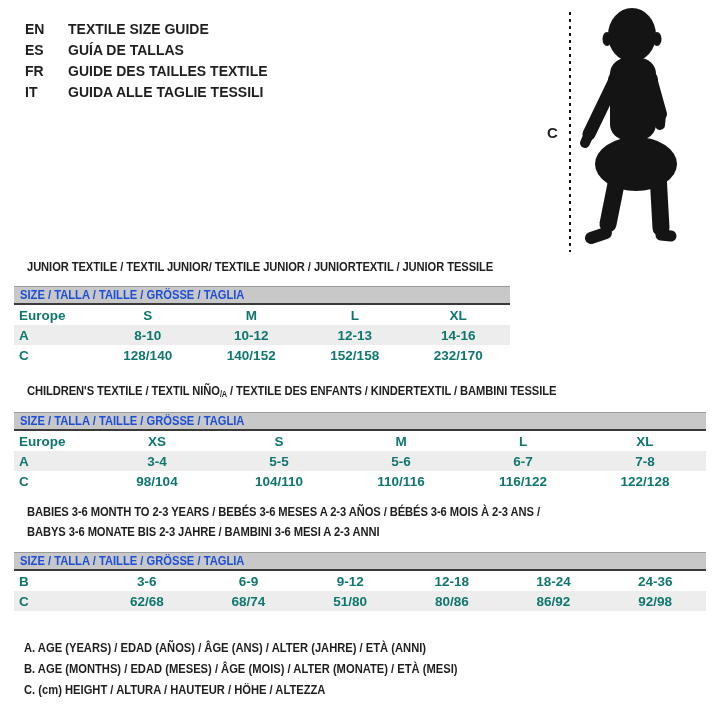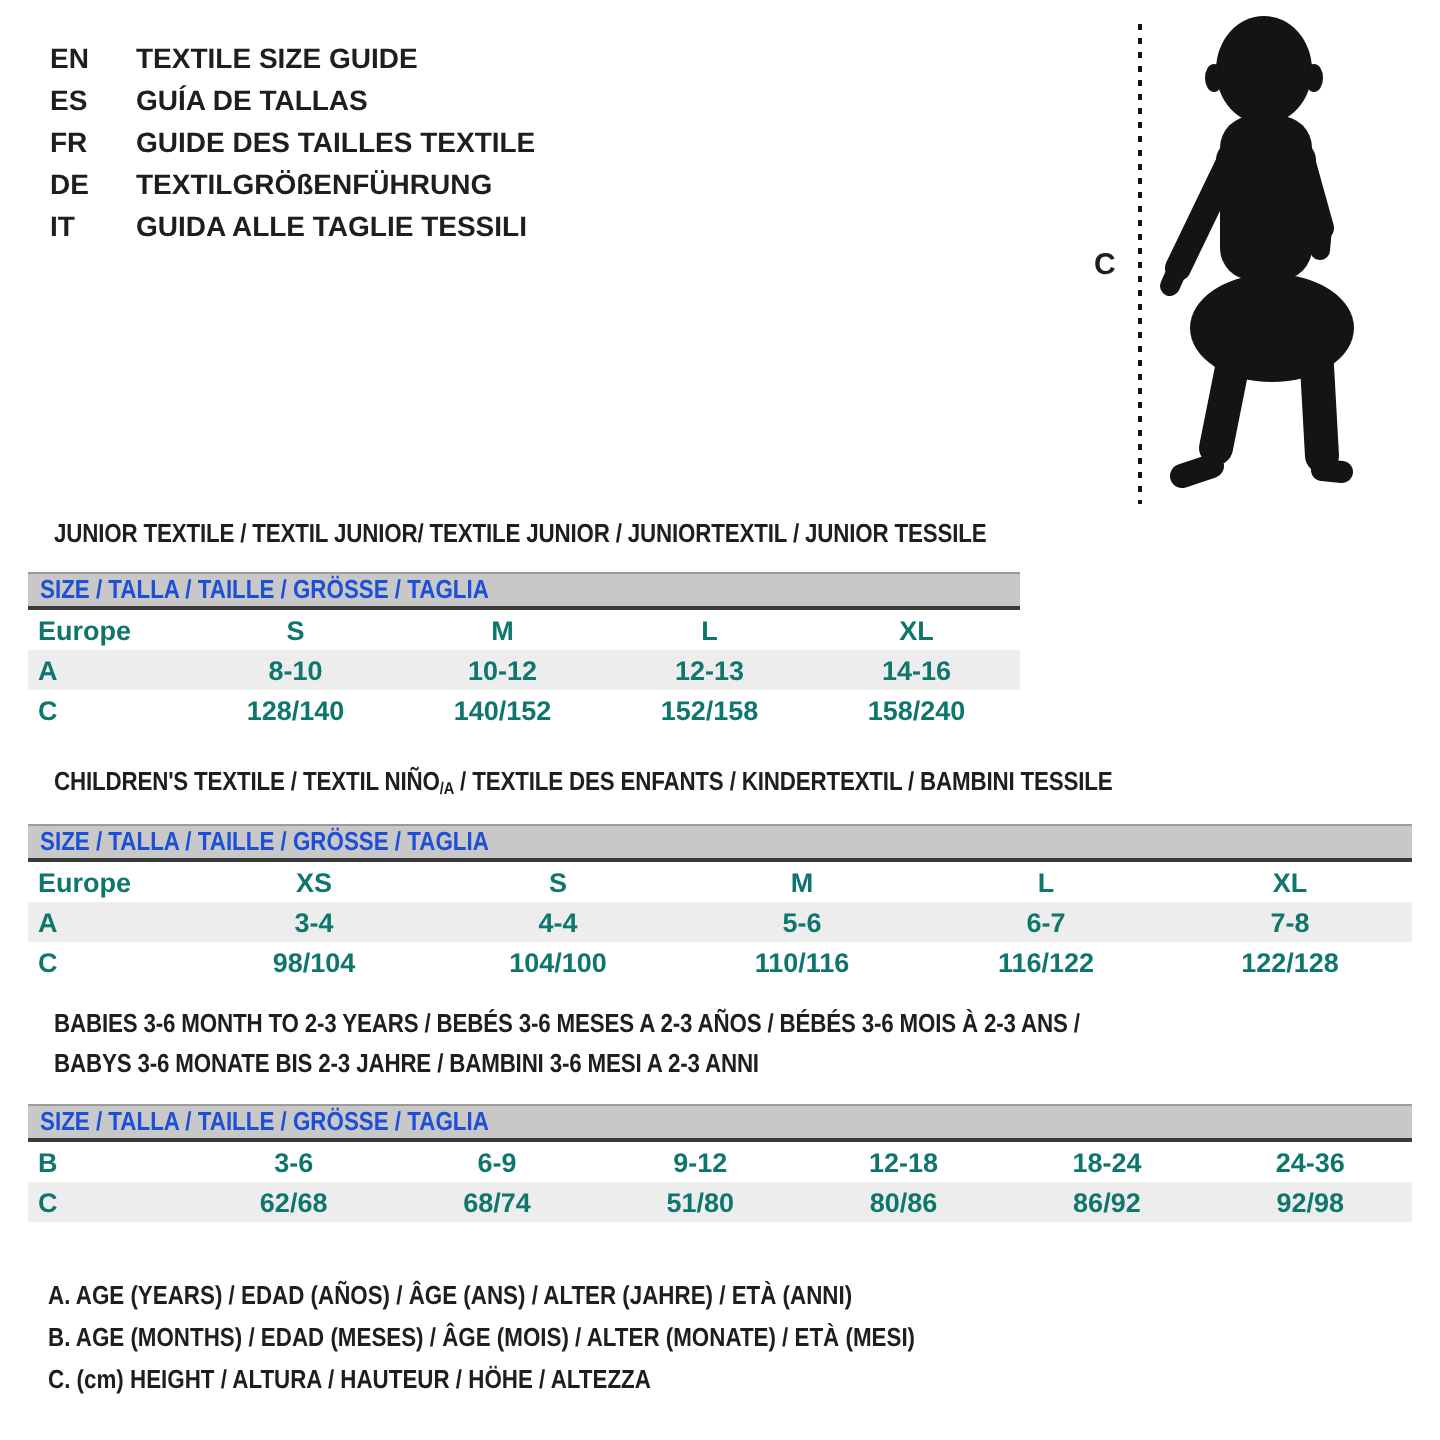--- a/index.html
+++ b/index.html
@@ -55,23 +55,20 @@
 
 <div class="abs langs">
   <div class="lang-row">
     <span class="lang-code">EN</span><span>TEXTILE SIZE GUIDE</span>
   </div>
   <div class="lang-row">
     <span class="lang-code">ES</span><span>GUÍA DE TALLAS</span>
   </div>
   <div class="lang-row">
     <span class="lang-code">FR</span><span>GUIDE DES TAILLES TEXTILE</span>
-  </div>
-  <div class="lang-row">
-    <span class="lang-code">DE</span><span>TEXTILGRÖßENFÜHRUNG</span>
   </div>
   <div class="lang-row">
     <span class="lang-code">IT</span><span>GUIDA ALLE TAGLIE TESSILI</span>
   </div>
 </div>
 
 <span class="abs c-label">C</span>
 <div class="abs dotted-line"></div>
 <svg class="abs toddler" width="135" height="245" viewBox="0 0 135 245">
   <g fill="#141414" stroke="#141414" stroke-linecap="round">
@@ -120,21 +117,21 @@
       <td>8-10</td>
       <td>10-12</td>
       <td>12-13</td>
       <td>14-16</td>
     </tr>
     <tr>
       <td class="lbl">C</td>
       <td>128/140</td>
       <td>140/152</td>
       <td>152/158</td>
-      <td>158/240</td>
+      <td>232/170</td>
     </tr>
   </tbody>
     </table>
 </div>
 
 <div class="abs tbl-title title2">
   <span class="cond"><span>CHILDREN'S TEXTILE / TEXTIL NIÑO</span><sub>/A</sub><span> / TEXTILE DES ENFANTS / KINDERTEXTIL / BAMBINI TESSILE</span></span>
 </div>
 <div class="abs size-table-wrap t2">
   <div class="size-bar">
@@ -154,29 +151,29 @@
       <td class="lbl">Europe</td>
       <td>XS</td>
       <td>S</td>
       <td>M</td>
       <td>L</td>
       <td>XL</td>
     </tr>
     <tr class="alt">
       <td class="lbl">A</td>
       <td>3-4</td>
-      <td>4-4</td>
+      <td>5-5</td>
       <td>5-6</td>
       <td>6-7</td>
       <td>7-8</td>
     </tr>
     <tr>
       <td class="lbl">C</td>
       <td>98/104</td>
-      <td>104/100</td>
+      <td>104/110</td>
       <td>110/116</td>
       <td>116/122</td>
       <td>122/128</td>
     </tr>
   </tbody>
     </table>
 </div>
 
 <div class="abs tbl-title title3 two-line">
   <span class="cond">BABIES 3-6 MONTH TO 2-3 YEARS / BEBÉS 3-6 MESES A 2-3 AÑOS / BÉBÉS 3-6 MOIS À 2-3 ANS /</span><br>

